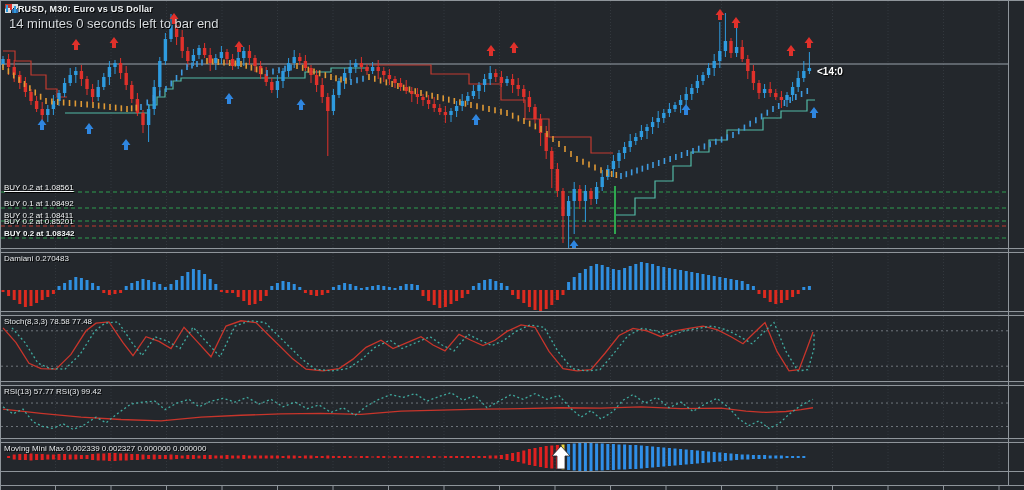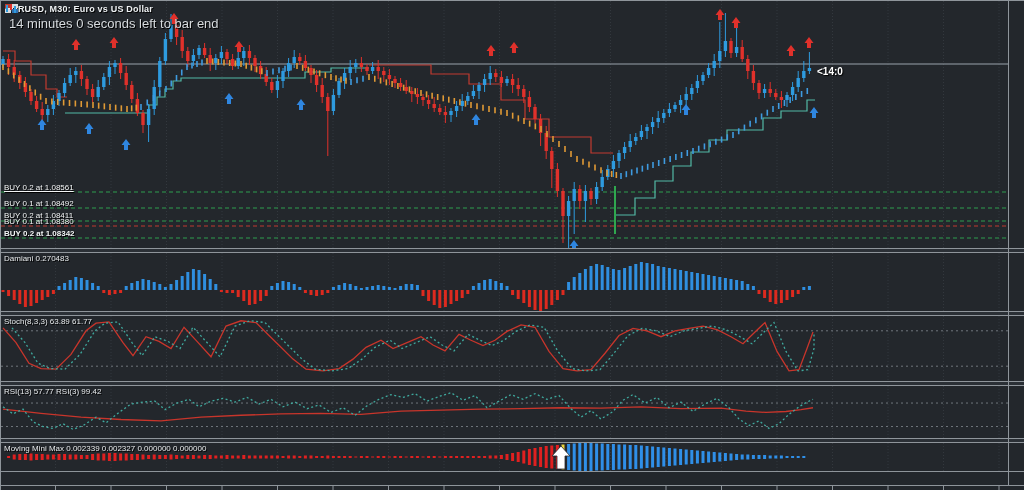--- a/index.html
+++ b/index.html
@@ -539,21 +539,21 @@
         <rect x="5" y="0" width="2" height="6" fill="#e0312b"></rect>
       <rect x="9" y="2" width="2" height="7" fill="#2e9bdf"></rect>
     </svg>
     <span class="title-text">EURUSD, M30:  Euro vs US Dollar</span>
   </div>
   <div class="countdown">14 minutes 0 seconds left to bar end</div>
   <div id="buy-labels">
       <div class="buy-label" style="top: 182px; text-decoration: underline;">BUY 0.2 at 1.08561</div>
       <div class="buy-label" style="top: 198px;">BUY 0.1 at 1.08492</div>
       <div class="buy-label" style="top: 210px;">BUY 0.2 at 1.08411</div>
-      <div class="buy-label" style="top: 216px;">BUY 0.1 at 1.08380</div>
+      <div class="buy-label" style="top: 216px;">BUY 0.2 at 0.85201</div>
       <div class="buy-label" style="top: 228px; font-weight: bold;">BUY 0.2 at 1.08342</div>
     </div>
   <div class="price-tag" style="left:816px;top:65px">&lt;14:0</div>
 
   <div class="sep" style="top:247px"></div>
 
   <svg id="svg-damiani" style="top:252px" width="1024" height="58">
       <g>
         <line x1="54.5" y1="0" x2="54.5" y2="58" stroke="#33383e" stroke-width="1" stroke-dasharray="1 2"></line>
         <line x1="110" y1="0" x2="110" y2="58" stroke="#33383e" stroke-width="1" stroke-dasharray="1 2"></line>
@@ -751,21 +751,21 @@
         <line x1="0" y1="14.799999999999999" x2="1007" y2="14.799999999999999" stroke="#70767c" stroke-width="1" stroke-dasharray="2 3"></line>
         <line x1="0" y1="50.199999999999996" x2="1007" y2="50.199999999999996" stroke="#70767c" stroke-width="1" stroke-dasharray="2 3"></line>
       </g>
       <g>
         <polyline points="2,11.85 15,26.599999999999998 28,47.25 40,52.559999999999995 55,53.15 70,38.4 85,14.799999999999999 95,7.13 108,5.949999999999999 122,26.599999999999998 132,39.58 145,20.7 158,25.419999999999998 170,32.5 183,11.26 196,25.419999999999998 210,40.76 225,10.08 240,4.77 255,6.54 268,19.52 280,31.32 292,43.12 305,53.15 322,54.919999999999995 338,52.559999999999995 352,43.12 365,31.32 380,24.24 392,32.5 406,26.599999999999998 420,20.7 432,28.959999999999997 444,34.86 458,18.34 470,24.24 482,29.549999999999997 494,24.24 506,15.389999999999999 520,8.899999999999999 534,11.26 548,35.449999999999996 562,52.559999999999995 576,54.919999999999995 590,53.739999999999995 604,37.22 618,19.52 632,12.44 646,14.799999999999999 660,20.7 674,14.799999999999999 688,12.44 702,10.08 716,13.62 730,20.7 742,27.779999999999998 754,15.979999999999999 764,6.54 776,35.449999999999996 788,54.919999999999995 798,53.739999999999995 806,32.5 812,15.979999999999999" fill="none" stroke="#c8352b" stroke-width="1.3"></polyline>
       </g>
       <g>
         <polyline points="11,11.85 24,26.599999999999998 37,47.25 49,52.559999999999995 64,53.15 79,38.4 94,14.799999999999999 104,7.13 117,5.949999999999999 131,26.599999999999998 141,39.58 154,20.7 167,25.419999999999998 179,32.5 192,11.26 205,25.419999999999998 219,40.76 234,10.08 249,4.77 264,6.54 277,19.52 289,31.32 301,43.12 314,53.15 331,54.919999999999995 347,52.559999999999995 361,43.12 374,31.32 389,24.24 401,32.5 415,26.599999999999998 429,20.7 441,28.959999999999997 453,34.86 467,18.34 479,24.24 491,29.549999999999997 503,24.24 515,15.389999999999999 529,8.899999999999999 543,11.26 557,35.449999999999996 571,52.559999999999995 585,54.919999999999995 599,53.739999999999995 613,37.22 627,19.52 641,12.44 655,14.799999999999999 669,20.7 683,14.799999999999999 697,12.44 711,10.08 725,13.62 739,20.7 751,27.779999999999998 763,15.979999999999999 773,6.54 785,35.449999999999996 797,54.919999999999995 807,53.739999999999995 813,32.5 813,15.979999999999999" fill="none" stroke="#3fa99e" stroke-width="1.3" stroke-dasharray="2 2.5"></polyline>
       </g>
     </svg>
-  <div class="ind-title" style="top:316px">Stoch(8,3,3) 63.89 61.77</div>
+  <div class="ind-title" style="top:316px">Stoch(8,3,3) 78.58 77.48</div>
 
   <div class="sep" style="top:380px"></div>
 
   <svg id="svg-rsi" style="top:385px" width="1024" height="52">
       <g>
         <line x1="54.5" y1="0" x2="54.5" y2="52" stroke="#33383e" stroke-width="1" stroke-dasharray="1 2"></line>
         <line x1="110" y1="0" x2="110" y2="52" stroke="#33383e" stroke-width="1" stroke-dasharray="1 2"></line>
         <line x1="165.5" y1="0" x2="165.5" y2="52" stroke="#33383e" stroke-width="1" stroke-dasharray="1 2"></line>
         <line x1="221" y1="0" x2="221" y2="52" stroke="#33383e" stroke-width="1" stroke-dasharray="1 2"></line>
         <line x1="276.5" y1="0" x2="276.5" y2="52" stroke="#33383e" stroke-width="1" stroke-dasharray="1 2"></line>

